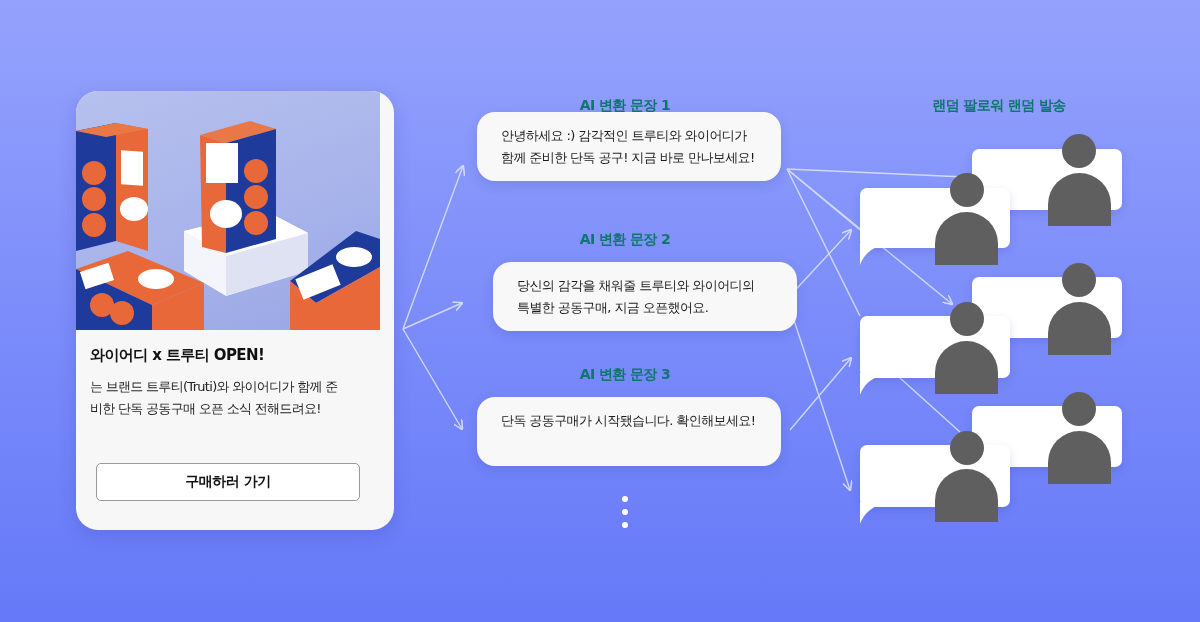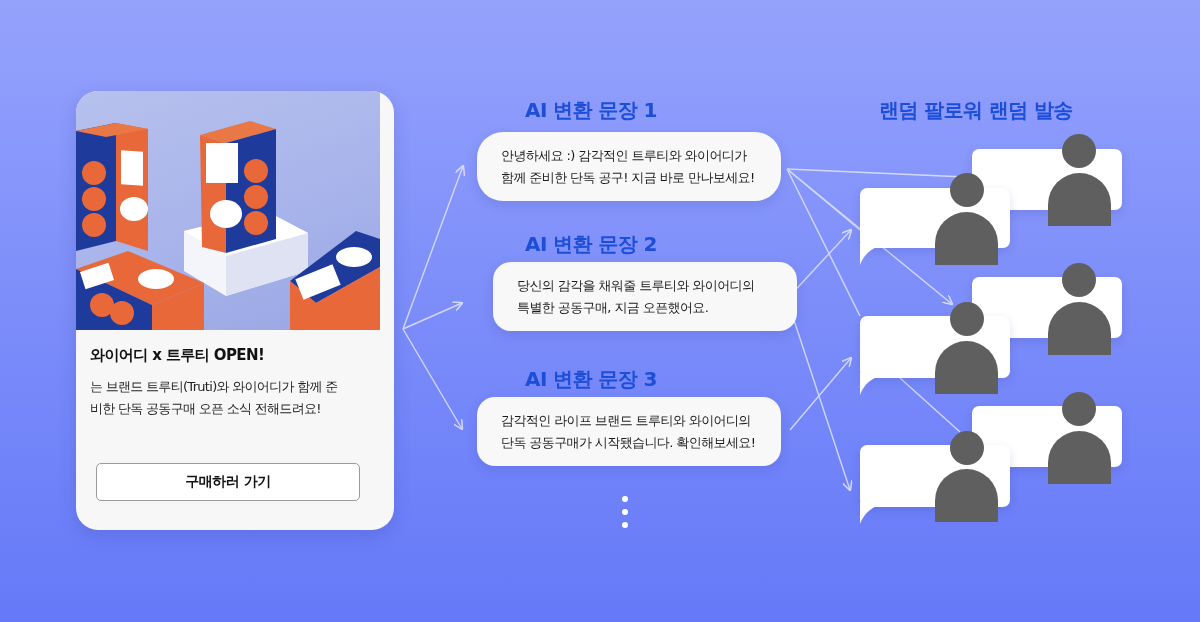--- a/index.html
+++ b/index.html
@@ -32,22 +32,22 @@
   }
   .card-button {
     position: absolute; left: 20px; top: 372px; width: 264px; height: 38px;
     border: 1px solid #9a9a9a; border-radius: 5px; background: #fff;
     display: flex; align-items: center; justify-content: center;
     font-size: 14px; font-weight: bold; color: #111; letter-spacing: -0.5px; cursor: pointer;
   }
 
   
   .section-label {
-    position: absolute; color: #1d4ed8; font-weight: bold; font-size: 20px;
-    letter-spacing: -0.6px; text-align: left; white-space: nowrap;
+    position: absolute; color: #0f766e; font-weight: bold; font-size: 14px;
+    letter-spacing: -0.6px; text-align: center; white-space: nowrap;
   }
 
   
   .ai-bubble {
     position: absolute; left: 477px; width: 304px; height: 69px;
     background: #f8f8f9; border-radius: 18px;
     box-shadow: 0 4px 12px rgba(40, 50, 140, 0.15);
     padding: 13px 0 0 24px; font-size: 13px; line-height: 22px;
     color: #1a1a1a; letter-spacing: -0.6px;
   }
@@ -138,34 +138,33 @@
     <line x1="787" y1="299" x2="850" y2="490" marker-end="url(#ah)"></line>
 
     <line x1="790" y1="430" x2="851" y2="358" marker-end="url(#ah)"></line>
 
     <line x1="900" y1="378" x2="960" y2="432"></line>
     <line x1="925" y1="480" x2="965" y2="435"></line>
   </g>
 </svg>
 
 <div class="section-label" style="left:525px; top:97px; width:200px;">AI 변환 문장 1</div>
-<div class="ai-bubble" style="top:132px;border-radius:26px;">
+<div class="ai-bubble" style="top:112px;">
   <span class="line">안녕하세요 :) 감각적인 트루티와 와이어디가</span>
   <span class="line">함께 준비한 단독 공구! 지금 바로 만나보세요!</span>
 </div>
 
 <div class="section-label" style="left:525px; top:231px; width:200px;">AI 변환 문장 2</div>
 <div class="ai-bubble" style="top:262px;margin-left:16px;">
   <span class="line">당신의 감각을 채워줄 트루티와 와이어디의</span>
   <span class="line">특별한 공동구매, 지금 오픈했어요.</span>
 </div>
 
 <div class="section-label" style="left:525px; top:366px; width:200px;">AI 변환 문장 3</div>
 <div class="ai-bubble" style="top:397px;">
-  <span class="line">감각적인 라이프 브랜드 트루티와 와이어디의</span>
   <span class="line">단독 공동구매가 시작됐습니다. 확인해보세요!</span>
 </div>
 
 <div>
   <div class="dot" style="left:622px; top:496px;"></div>
   <div class="dot" style="left:622px; top:509px;"></div>
   <div class="dot" style="left:622px; top:522px;"></div>
 </div>
 
 <div class="section-label" style="left:879px; top:97px; width:240px;">랜덤 팔로워 랜덤 발송</div>

